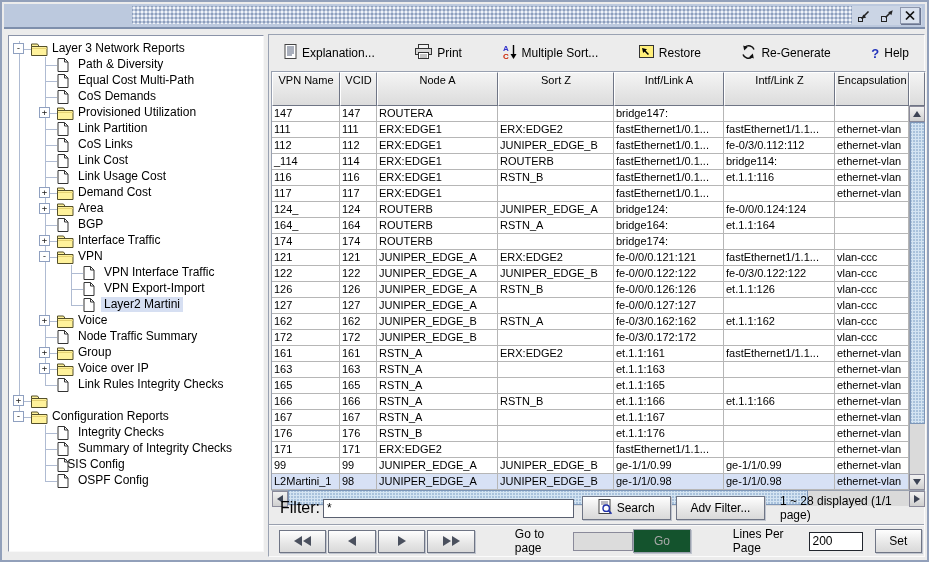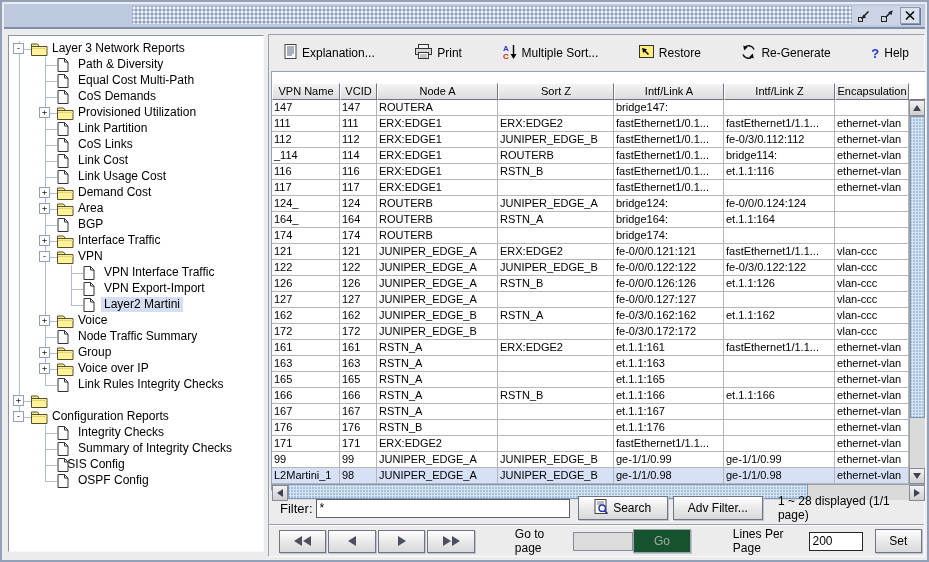--- a/index.html
+++ b/index.html
@@ -33,21 +33,21 @@
   .tlabel.sel{background:#D6DFF2;}
   
   .rightp{position:absolute;left:266px;top:32px;width:657px;height:523px;background:#ECECEC;
     border:1px solid;border-color:#9AA2B2 #FBFBFB #FBFBFB #9AA2B2;}
   .toolbar{position:absolute;left:0;right:0;top:2px;height:32px;display:flex;align-items:center;justify-content:space-between;padding:0 13px;}
   .tbtn{display:flex;align-items:center;gap:5px;font-size:12px;background:none;border:none;padding:2px 2px;cursor:pointer;font-family:"Liberation Sans",sans-serif;white-space:nowrap;}
   .qmark{color:#2233BB;font-weight:bold;font-size:13px;}
   
   .tablewrap{position:absolute;left:2px;top:36px;width:655px;height:420px;background:#fff;
     border:1px solid;border-color:#98A0B0 #FBFBFB #FBFBFB #98A0B0;}
-  .thead{display:flex;height:28px;align-items:flex-end;}
+  .thead{display:flex;height:34px;}
   .th{flex:none;border:1px solid;border-color:#FFFFFF #6F7585 #6F7585 #FFFFFF;background:linear-gradient(#F4F4F4,#DCDCDC);
     font-size:11px;line-height:15px;text-align:center;overflow:hidden;white-space:nowrap;cursor:pointer;}
   .tbodyarea{display:flex;height:384px;}
   .rows{width:637px;overflow:hidden;background:#fff;}
   .r{display:flex;height:16px;background:#fff;cursor:default;}
   .r.selected{background:#D7E1F5;}
   .c{flex:none;border-right:1px solid #B6B6B6;border-bottom:1px solid #B6B6B6;font-size:11px;line-height:15px;padding:0 2px;white-space:nowrap;overflow:hidden;}
   
   .vscroll{position:relative;width:16px;height:384px;background:#DADADA;border-left:1px solid #9AA2B0;}
   .sbtn{width:16px;height:16px;background:linear-gradient(#F2F2F2,#CFCFCF);border:1px solid #8A8A9A;display:flex;align-items:center;justify-content:center;cursor:pointer;flex:none;}
@@ -59,21 +59,21 @@
     background-image:radial-gradient(#D4E4F2 1px,transparent 1.2px);background-size:3px 3px;}
   .hscroll .right{margin-left:auto;}
   .tri-u{width:0;height:0;border-left:4px solid transparent;border-right:4px solid transparent;border-bottom:6px solid #3C4354;}
   .tri-d{width:0;height:0;border-left:4px solid transparent;border-right:4px solid transparent;border-top:6px solid #3C4354;}
   .tri-l{width:0;height:0;border-top:4px solid transparent;border-bottom:4px solid transparent;border-right:6px solid #3C4354;}
   .tri-r{width:0;height:0;border-top:4px solid transparent;border-bottom:4px solid transparent;border-left:6px solid #3C4354;}
   .bigtri-l{width:0;height:0;border-top:5px solid transparent;border-bottom:5px solid transparent;border-right:8px solid #4A505E;}
   .bigtri-r{width:0;height:0;border-top:5px solid transparent;border-bottom:5px solid transparent;border-left:8px solid #4A505E;}
   
   .filterbar{position:absolute;left:2px;right:2px;top:460px;height:26px;display:flex;align-items:center;}
-  .filterbar label{font-size:13px;margin-left:9px;}
+  .filterbar label{font-size:16px;margin-left:9px;}
   .txt{font-family:"Liberation Sans",sans-serif;font-size:12px;border:1px solid #5A6070;background:#fff;height:19px;padding:1px 3px;}
   .filter-input{width:257px;margin-left:3px;}
   .btn{font-family:"Liberation Sans",sans-serif;font-size:12px;color:#000;height:24px;padding:2px 10px;
     background:linear-gradient(#FEFEFE,#E6E6E6 60%,#D9D9D9);border:1px solid #6F7585;box-shadow:1px 1px 0 #BFC4CE;cursor:pointer;display:flex;align-items:center;justify-content:center;gap:4px;}
   .btn[disabled]{color:#A8A8A8;background:#14532d;border-color:#9AA0AC;cursor:default;}
   .search-btn{margin-left:8px;width:91px;}
   .adv-btn{margin-left:5px;width:91px;}
   .statustext{font-size:12px;margin-left:15px;}
   .divider{position:absolute;left:0;right:0;top:489px;height:2px;border-top:1px solid #9AA0AE;border-bottom:1px solid #FBFBFB;}
   .pagebar{position:absolute;left:2px;right:2px;top:492px;height:28px;display:flex;align-items:center;}

